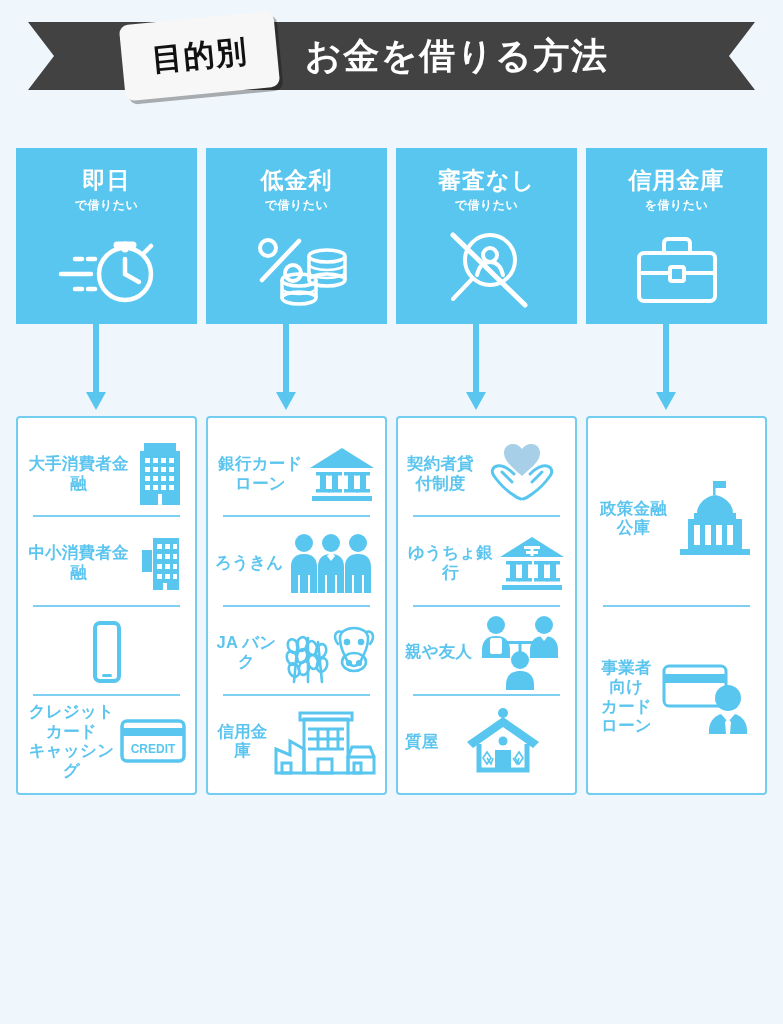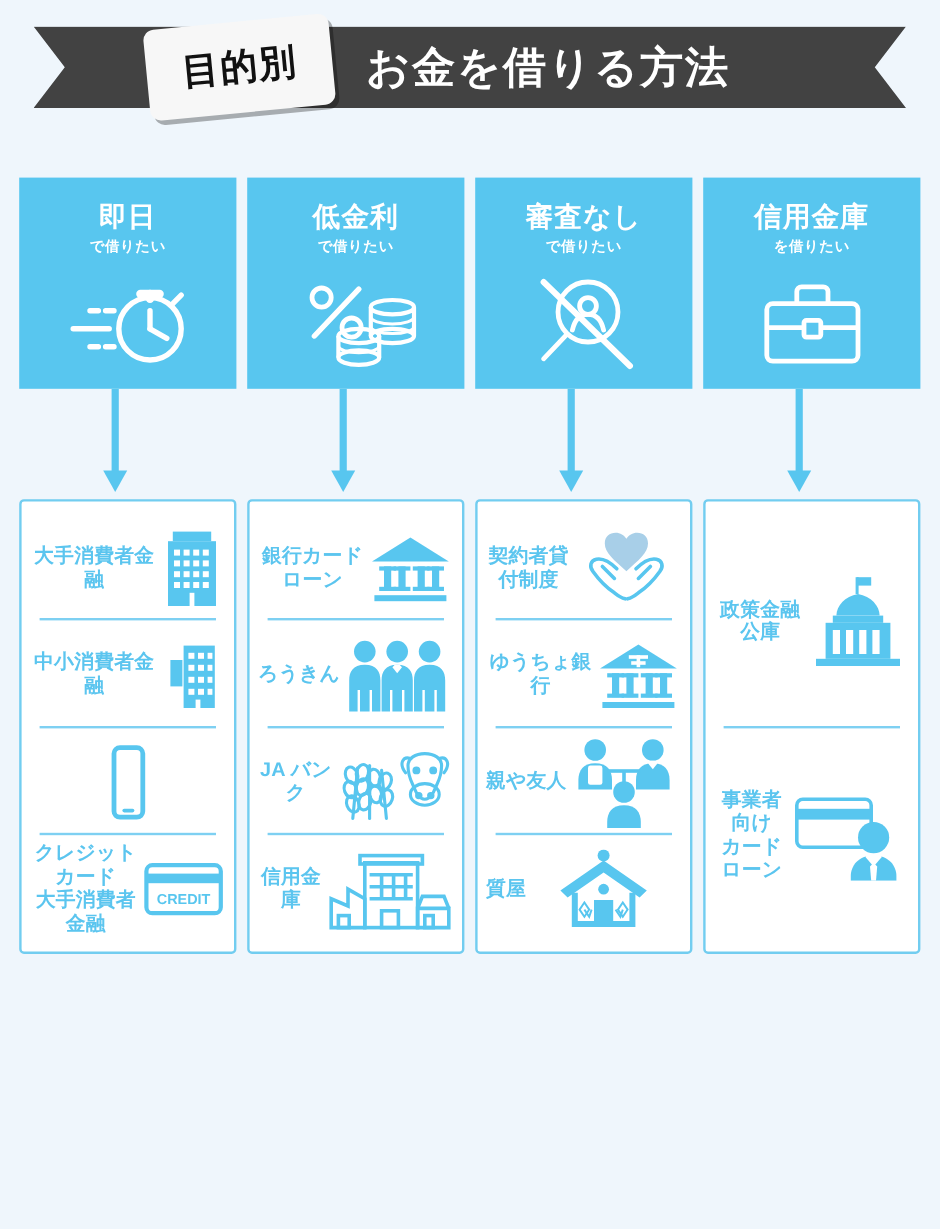--- a/index.html
+++ b/index.html
@@ -277,21 +277,21 @@
         <div class="item-icon">
           <svg width="44" height="64" viewBox="0 0 44 64">
             <rect x="10" y="3" width="24" height="58" rx="5" fill="none" stroke="#58c6ef" stroke-width="4"></rect>
             <rect x="17" y="54" width="10" height="3" rx="1.5" fill="#58c6ef"></rect>
           </svg>
         </div>
       </div>
 
       <div class="item">
         <div class="item-label">クレジットカード
-大手消費者金融</div>
+キャッシング</div>
         <div class="item-icon">
           <svg width="70" height="52" viewBox="0 0 70 52">
             <rect x="4" y="6" width="62" height="40" rx="5" fill="none" stroke="#58c6ef" stroke-width="3.5"></rect>
             <rect x="5" y="13" width="60" height="8" fill="#58c6ef"></rect>
             <text x="35" y="38" font-family="Liberation Sans, sans-serif" font-size="12" font-weight="bold" fill="#58c6ef" text-anchor="middle">CREDIT</text>
           </svg>
         </div>
       </div>
 
     </div>

